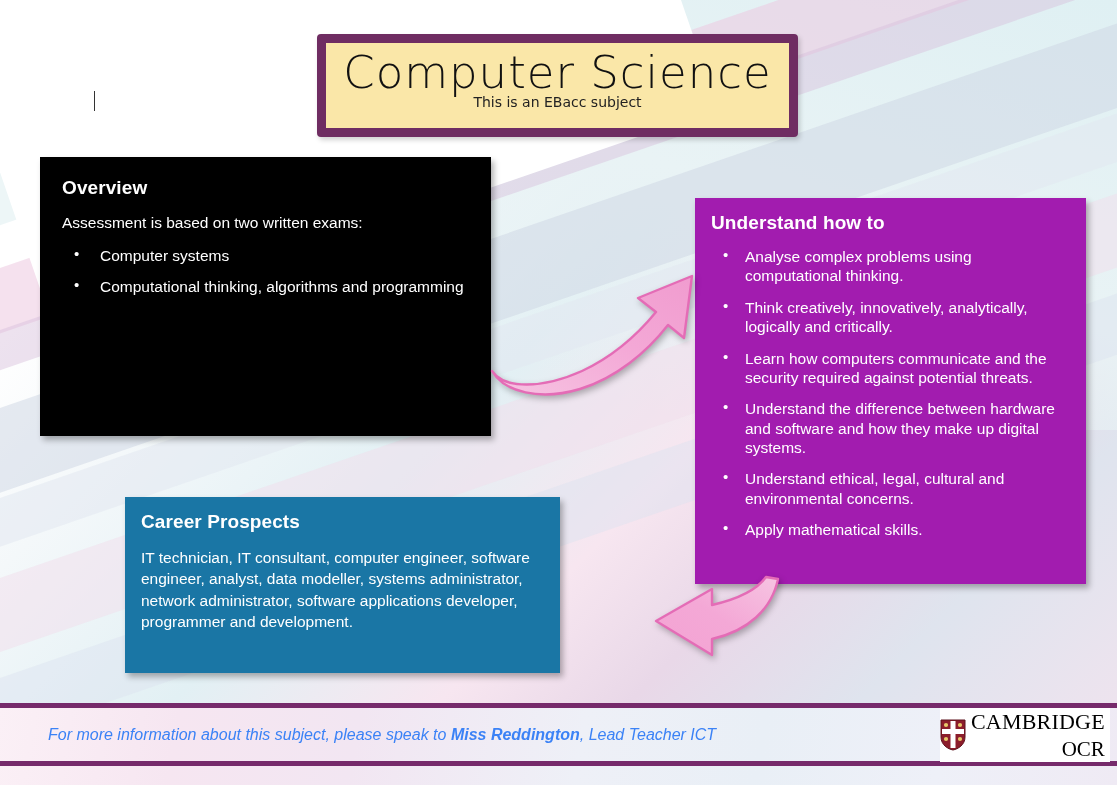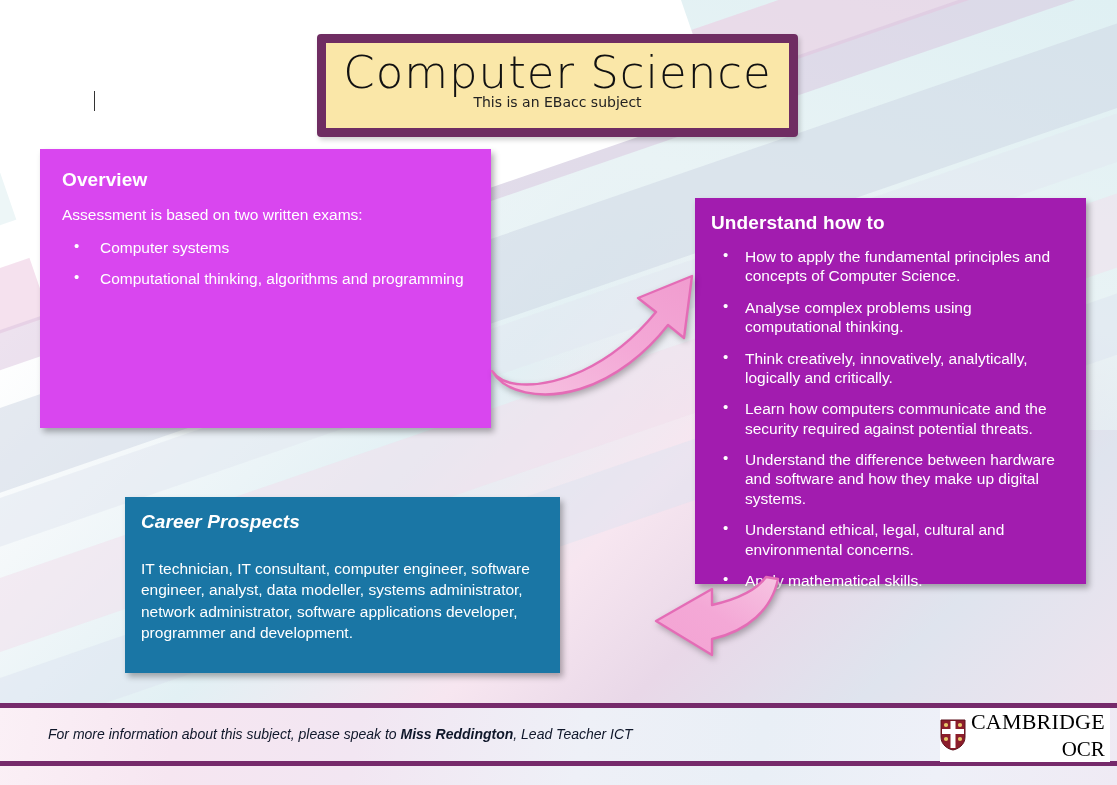--- a/index.html
+++ b/index.html
@@ -132,23 +132,23 @@
   }
   .panel li::before {
     content: "\2022";
     position: absolute;
     left: -20px;
     top: -1px;
     font-size: 15px;
   }
 
   #overview-panel {
-    left: 40px; top: 149px;
+    left: 40px; top: 157px;
     width: 451px; height: 279px;
-    background: #d946ef;
+    background: #000000;
     padding: 20px 22px 0 22px;
   }
   #overview-panel .panel-heading { margin-bottom: 14px; }
   #overview-panel ul { padding-left: 38px; }
   #overview-panel li::before { left: -26px; }
 
   .misspell {
     border-bottom: 2px solid #3b6ec8;
     background: rgba(60,110,200,.35);
   }
@@ -163,21 +163,21 @@
   #understand-panel ul { padding-left: 34px; }
   #understand-panel li { margin-bottom: 12px; }
   #understand-panel li::before { left: -22px; }
 
   #career-panel {
     left: 125px; top: 497px;
     width: 435px; height: 176px;
     background: #1a76a5;
     padding: 14px 18px 0 16px;
   }
-  #career-panel .panel-heading { margin-bottom: 25px; font-style: italic; }
+  #career-panel .panel-heading { margin-bottom: 14px; }
   #career-panel p { font-size: 15.5px; line-height: 1.38; }
 
   
   .arrow-svg {
     position: absolute;
     pointer-events: none;
     filter: drop-shadow(2px 3px 3px rgba(0,0,0,.28));
   }
   #arrow-up   { left: 488px; top: 268px; }
   #arrow-down { left: 548px; top: 573px; }
@@ -199,23 +199,23 @@
   }
   .footer-rule-bottom {
     position: absolute;
     left: 0; top: 761px;
     width: 1117px; height: 5px;
     background: #762a6b;
   }
   .footer-text {
     position: absolute;
     left: 48px; top: 726px;
-    font-size: 14px;
+    font-size: 16px;
     font-style: italic;
-    color: #0f172a;
+    color: #3b82f6;
     white-space: nowrap;
   }
   .footer-text b { font-weight: bold; }
 
   .logo-box {
     position: absolute;
     left: 940px; top: 708px;
     width: 170px; height: 54px;
     background: #ffffff;
     display: flex;
@@ -269,21 +269,20 @@
     <p>Assessment is based on two written exams:</p>
     <ul>
       <li>Computer systems</li>
       <li>Computational thinking, algorithms and programming</li>
     </ul>
   </div>
 
   <div class="panel" id="understand-panel">
     <div class="panel-heading">Understand how to</div>
     <ul>
-      <li>How to apply the fundamental principles and concepts of Computer Science.</li>
       <li>Analyse complex problems using computational thinking.</li>
       <li>Think creatively, innovatively, analytically, logically and critically.</li>
       <li>Learn how computers communicate and the security required against potential threats.</li>
       <li>Understand the difference between hardware and software and how they make up digital systems.</li>
       <li>Understand ethical, legal, cultural and environmental concerns.</li>
       <li>Apply mathematical skills.</li>
     </ul>
   </div>
 
   <div class="panel" id="career-panel">

